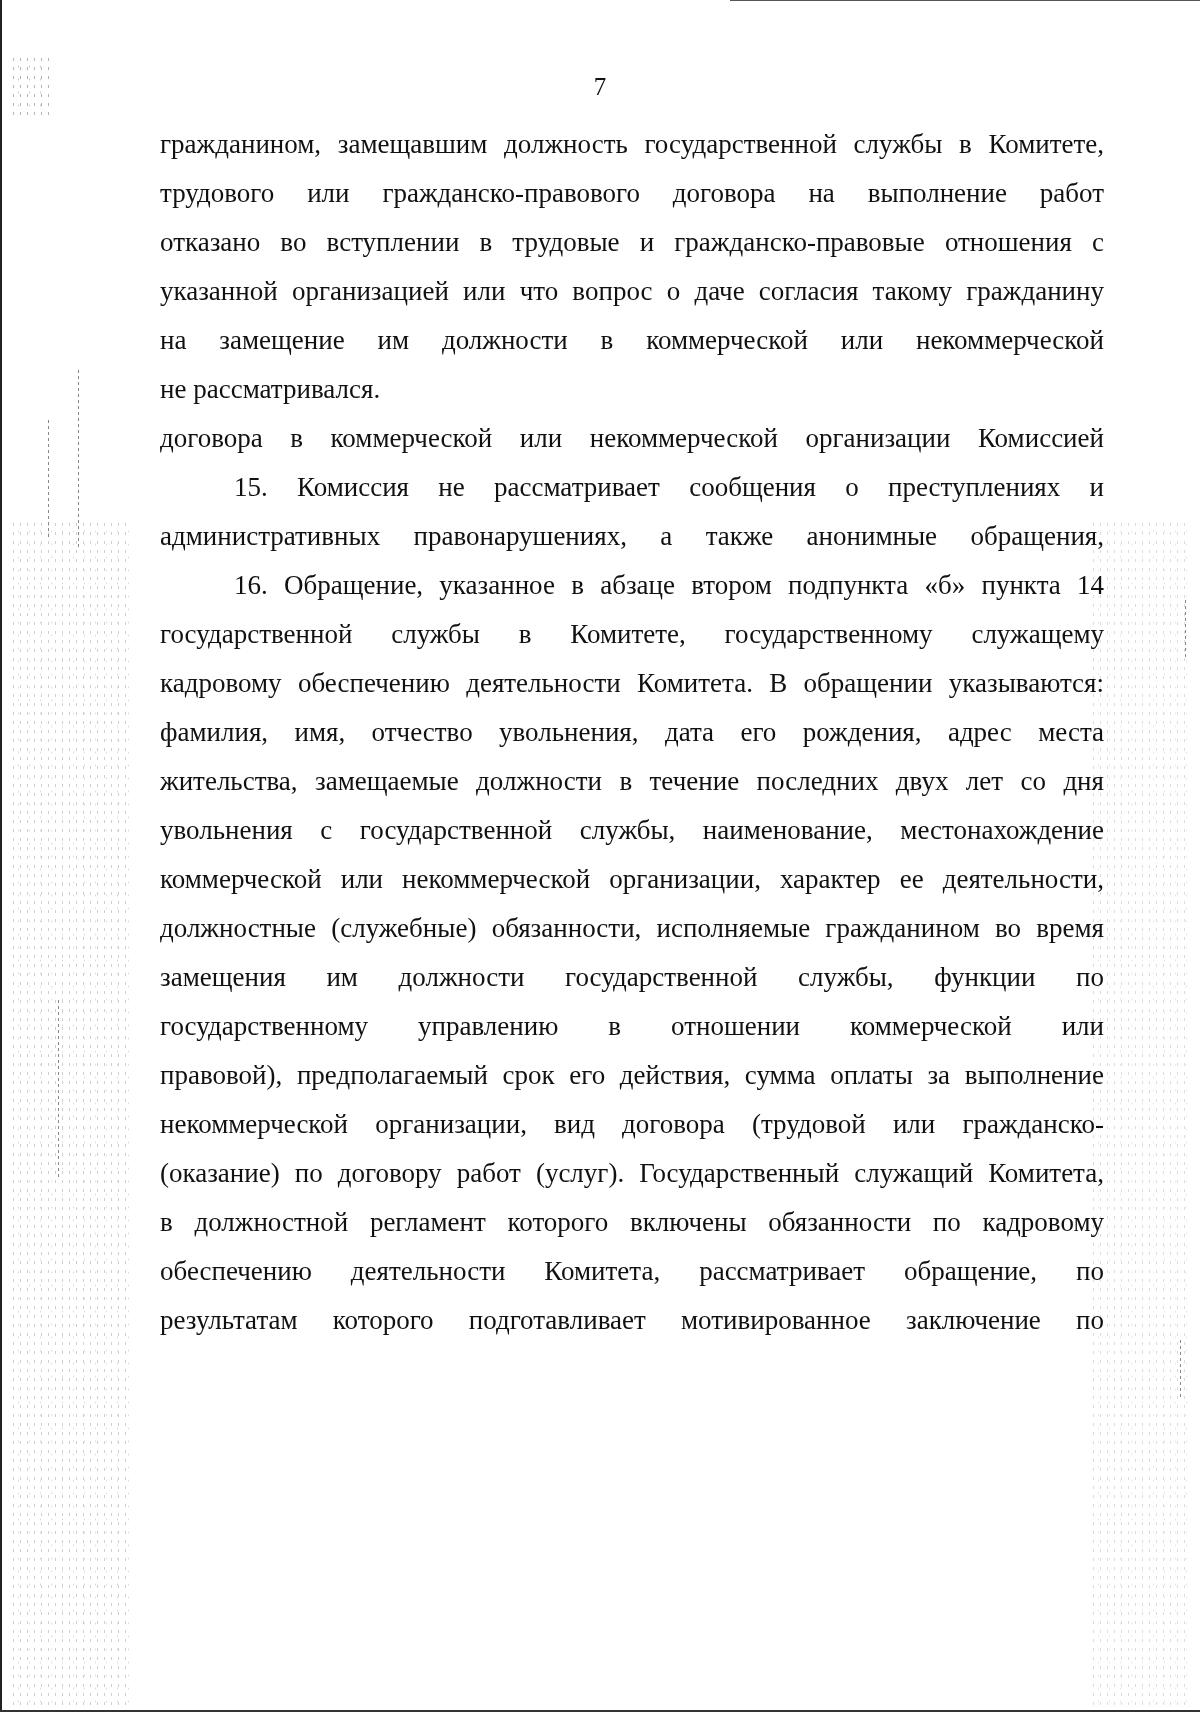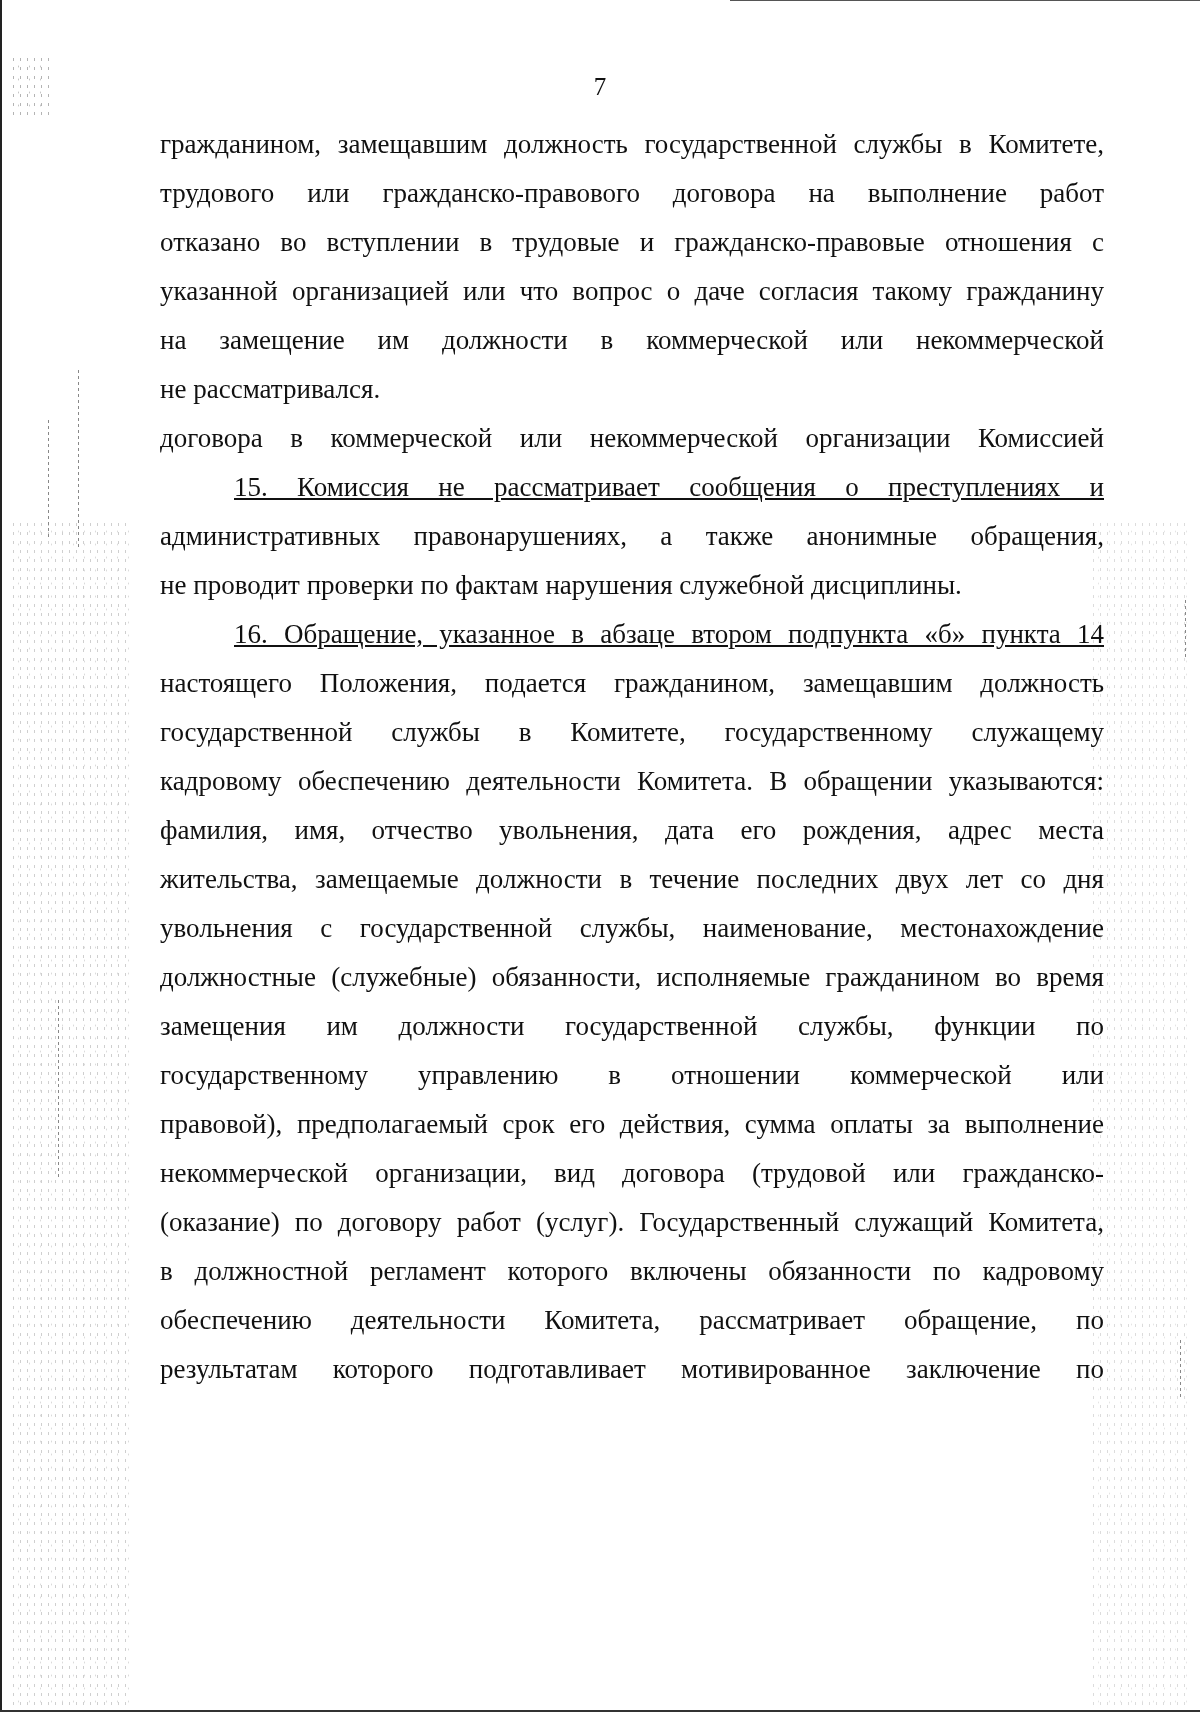--- a/index.html
+++ b/index.html
@@ -82,21 +82,20 @@
       display: block;
       text-align: justify;
       text-align-last: justify;
       white-space: nowrap;
     }
     .line.last {
       text-align-last: left;
     }
     .line.indent {
       padding-left: 74px;
-      text-decoration: underline;
     }
   </style>
 </head>
 <body>
 
 <div class="page">
   <div class="scan-left-border"></div>
   <div class="scan-bottom-border"></div>
   <div class="scan-top-line"></div>
   <div class="noise n1"></div>
@@ -117,31 +116,30 @@
       <span class="line">отказано во вступлении в трудовые и гражданско-правовые отношения с</span>
       <span class="line">указанной организацией или что вопрос о даче согласия такому гражданину</span>
       <span class="line">на замещение им должности в коммерческой или некоммерческой</span>
       <span class="line last">не рассматривался.</span>
       <span class="line">договора в коммерческой или некоммерческой организации Комиссией</span>
     </div>
 
     <div>
       <span class="line indent">15. Комиссия не рассматривает сообщения о преступлениях и</span>
       <span class="line">административных правонарушениях, а также анонимные обращения,</span>
-      <span class="line last">не проводит проверки по фактам нарушения служебной дисциплины.</span>
     </div>
 
     <div>
       <span class="line indent">16. Обращение, указанное в абзаце втором подпункта «б» пункта 14</span>
-      <span class="line">настоящего Положения, подается гражданином, замещавшим должность</span>
       <span class="line">государственной службы в Комитете, государственному служащему</span>
       <span class="line">кадровому обеспечению деятельности Комитета. В обращении указываются:</span>
       <span class="line">фамилия, имя, отчество увольнения, дата его рождения, адрес места</span>
       <span class="line">жительства, замещаемые должности в течение последних двух лет со дня</span>
       <span class="line">увольнения с государственной службы, наименование, местонахождение</span>
+      <span class="line">коммерческой или некоммерческой организации, характер ее деятельности,</span>
       <span class="line">должностные (служебные) обязанности, исполняемые гражданином во время</span>
       <span class="line">замещения им должности государственной службы, функции по</span>
       <span class="line">государственному управлению в отношении коммерческой или</span>
       <span class="line">правовой), предполагаемый срок его действия, сумма оплаты за выполнение</span>
       <span class="line">некоммерческой организации, вид договора (трудовой или гражданско-</span>
       <span class="line">(оказание) по договору работ (услуг). Государственный служащий Комитета,</span>
       <span class="line">в должностной регламент которого включены обязанности по кадровому</span>
       <span class="line">обеспечению деятельности Комитета, рассматривает обращение, по</span>
       <span class="line">результатам которого подготавливает мотивированное заключение по</span>
     </div>

